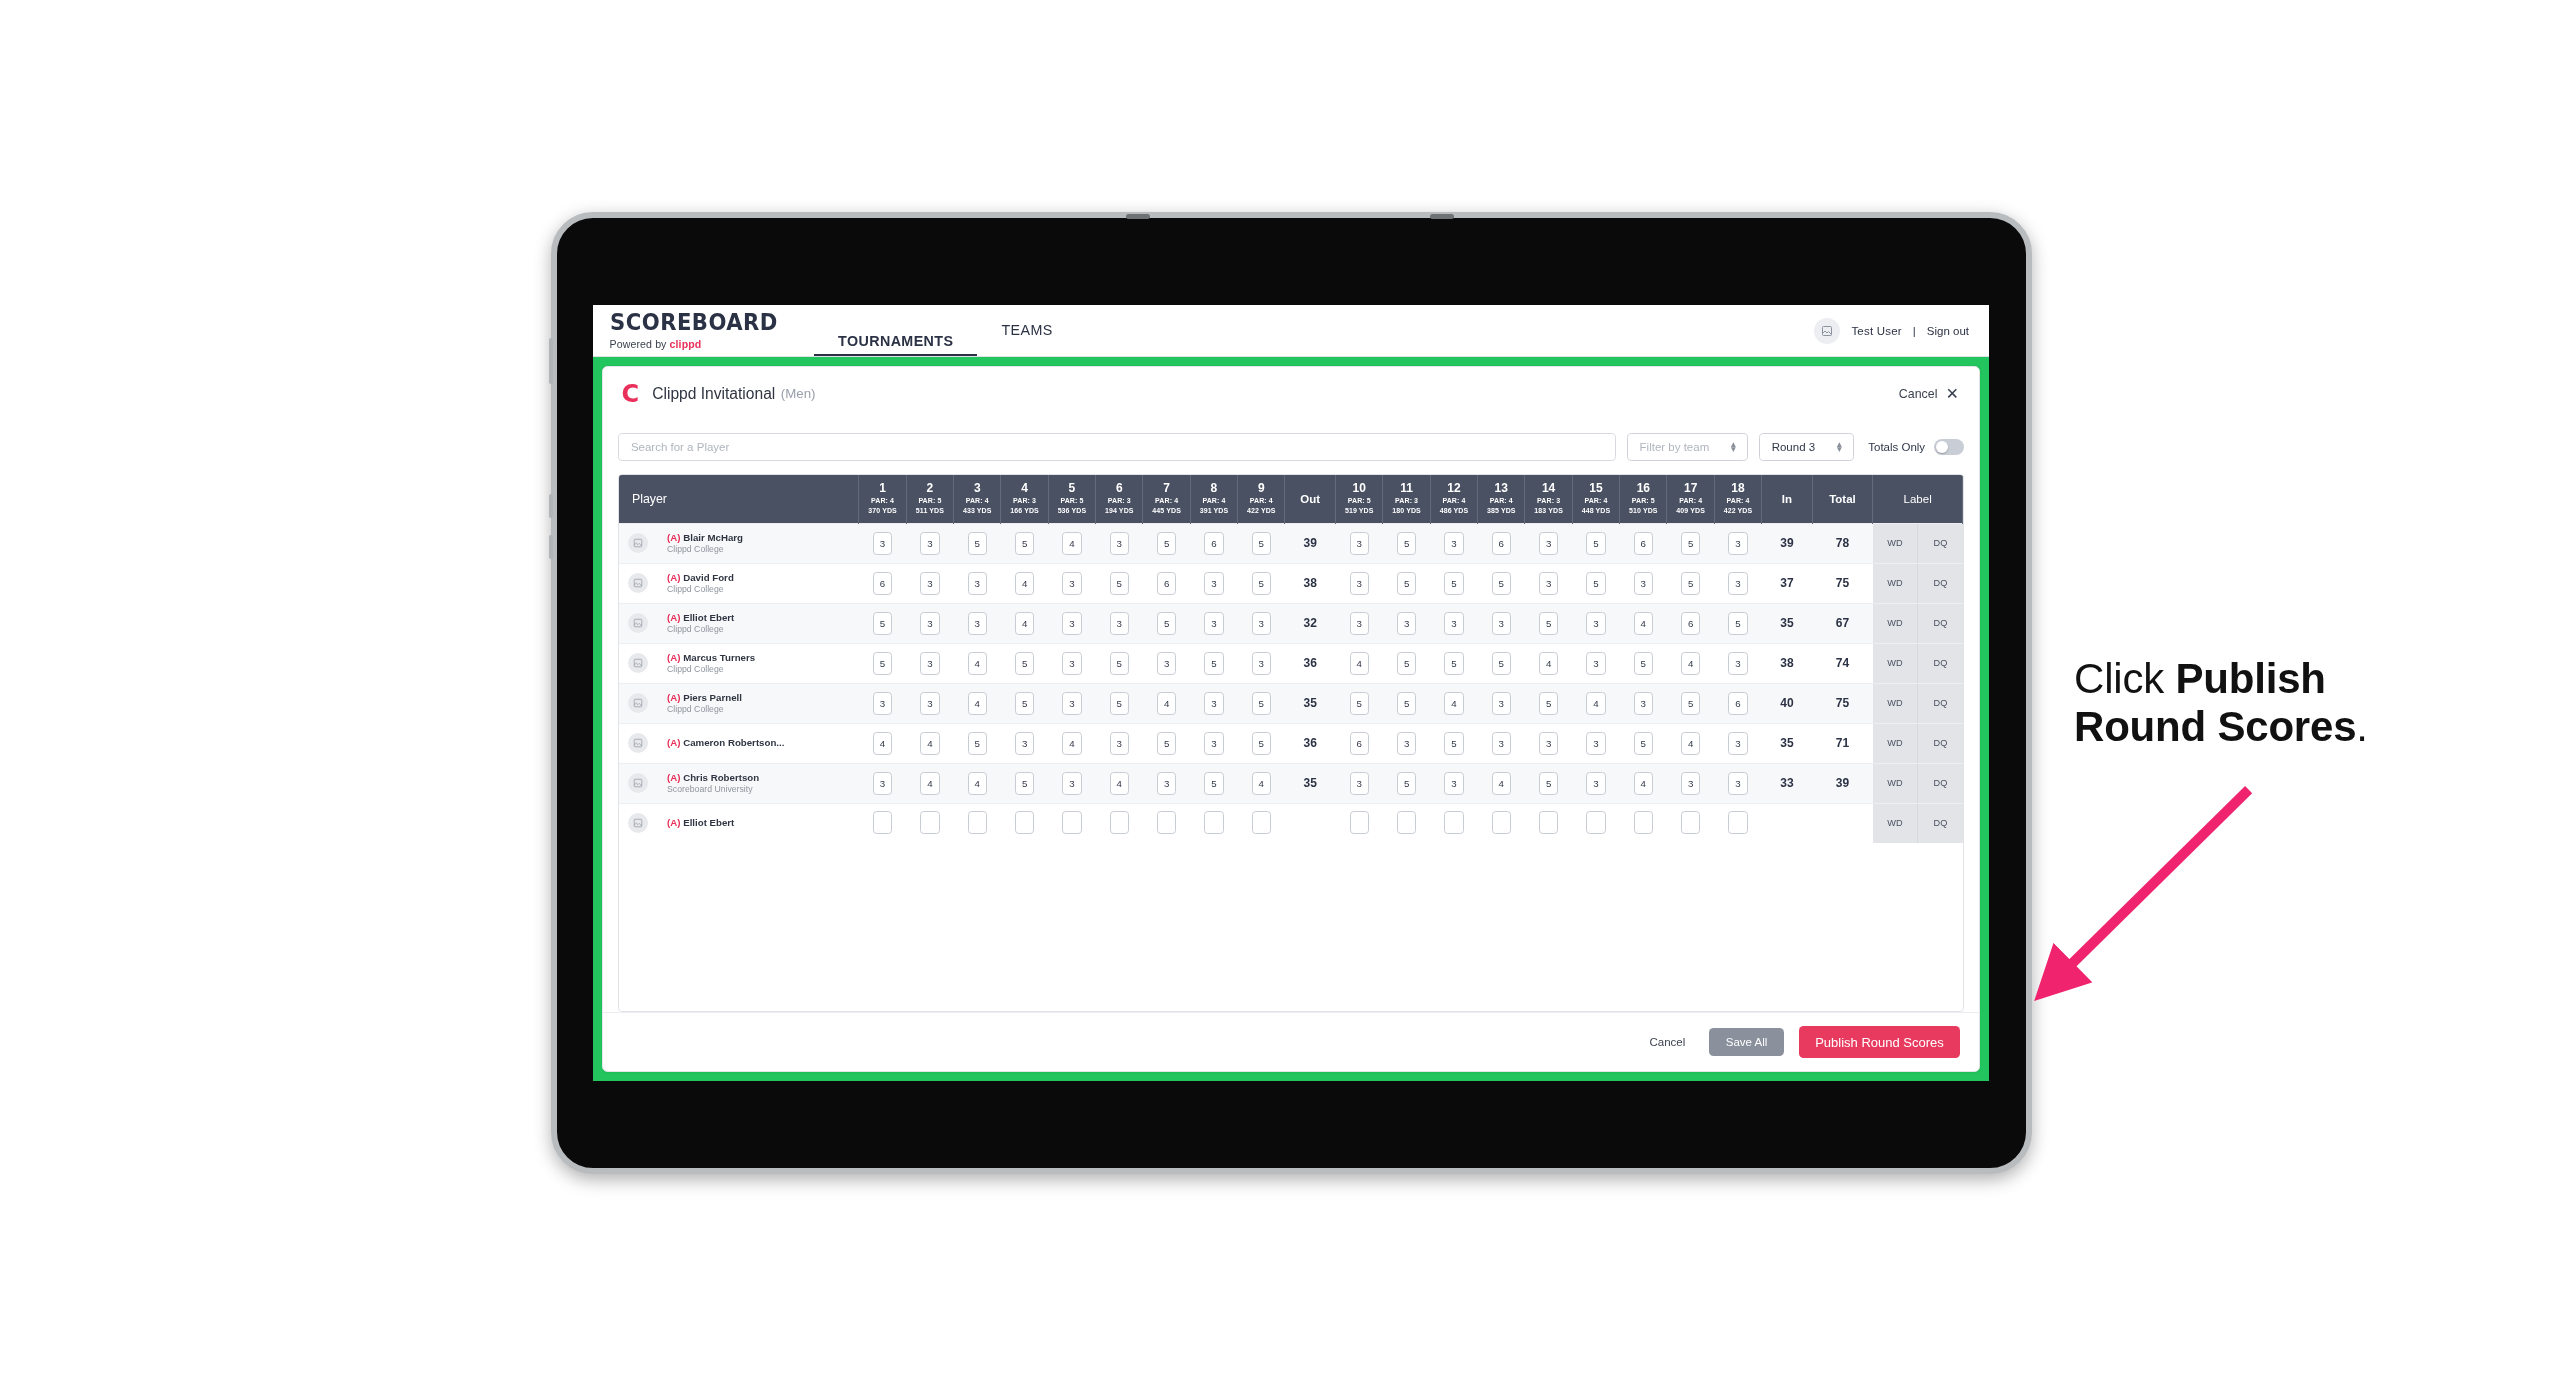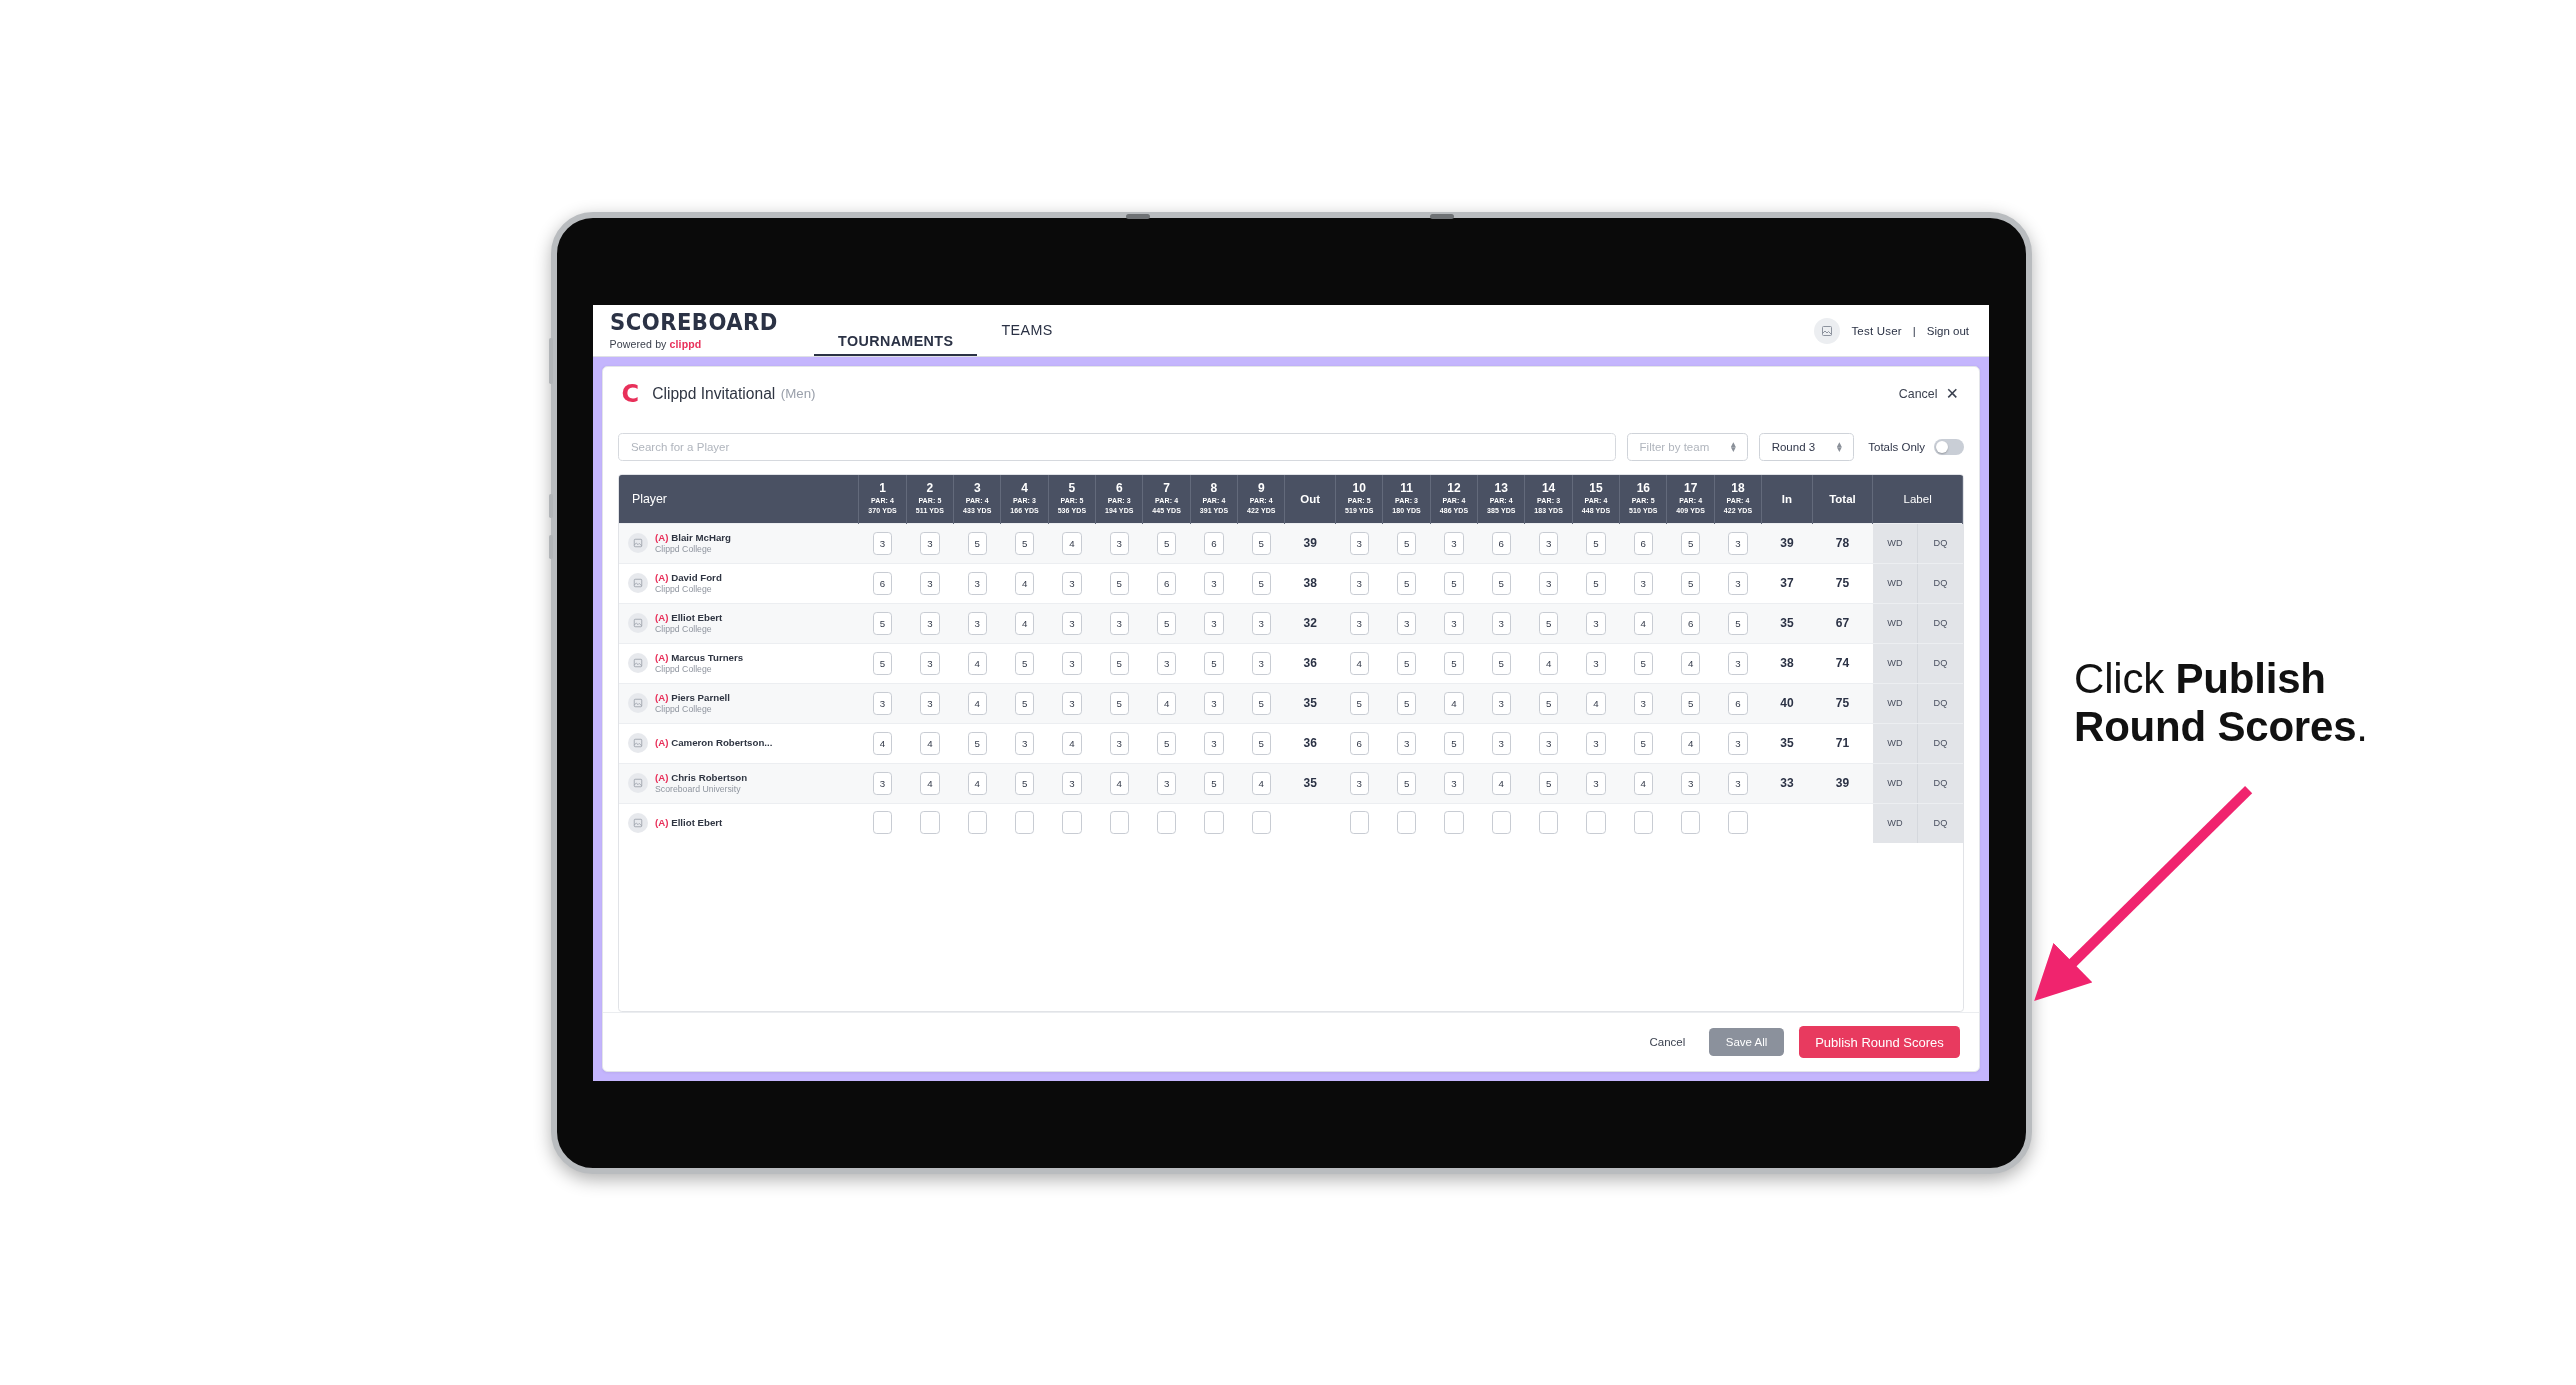--- a/index.html
+++ b/index.html
@@ -32,21 +32,21 @@
   }
   .dev-cam2 {
     position:absolute; left:calc(50% + 138px); top:-3.7px; width:24px; height:4.6px;
     background:#6f7275; border-radius:2.8px;
   }
 
   
   .viewport {
     position: absolute; left: 593px; top: 305px;
     width: 1396px; height: 776px;
-    background: #c4b5fd;
+    background: #22c55e;
     overflow: hidden;
   }
 
   
   .topnav {
     height: 52px; background:#ffffff; border-bottom:0.9px solid #dfe1e5;
     display:flex; align-items:stretch; padding-left: 9.2px;
   }
   .brand { display:flex; flex-direction:column; justify-content:center; padding: 0 22px 0 7.4px; }
   .brand-title {
@@ -150,21 +150,21 @@
   .hole-par { font-size:7px; line-height:1.35; letter-spacing:0.1px; }
   .hole-yds { font-size:7px; line-height:1.35; letter-spacing:0.1px; }
   th.agg { font-size:11.5px; font-weight:700; }
   th.label-h { font-size:11.5px; font-weight:400; border-right:0; }
 
   table.sb tbody td { border-top:0.9px solid #eceef1; height:39px; }
   tbody tr:nth-child(odd) { background:#f7f8f9; }
   tbody tr:nth-child(even) { background:#ffffff; }
 
   td.player-c { padding-left:9.2px; }
-  .player-cell { display:flex; align-items:center; gap:7px; }
+  .player-cell { display:flex; align-items:center; gap:19px; }
   .p-thumb {
     width:20px;height:20px;border-radius:50%;background:#e7e9ed;flex:0 0 20px;
     display:flex;align-items:center;justify-content:center;color:#9aa0aa;
   }
   .p-meta { display:flex; flex-direction:column; line-height:1.2; min-width:0;}
   .p-name { font-size:9.7px; font-weight:700; color:#2f3542; white-space:nowrap; }
   .p-name .amt { color:#e8305a; }
   .p-team { font-size:8.7px; color:#8f959f; white-space:nowrap; }
 
   td.score { text-align:center; }

